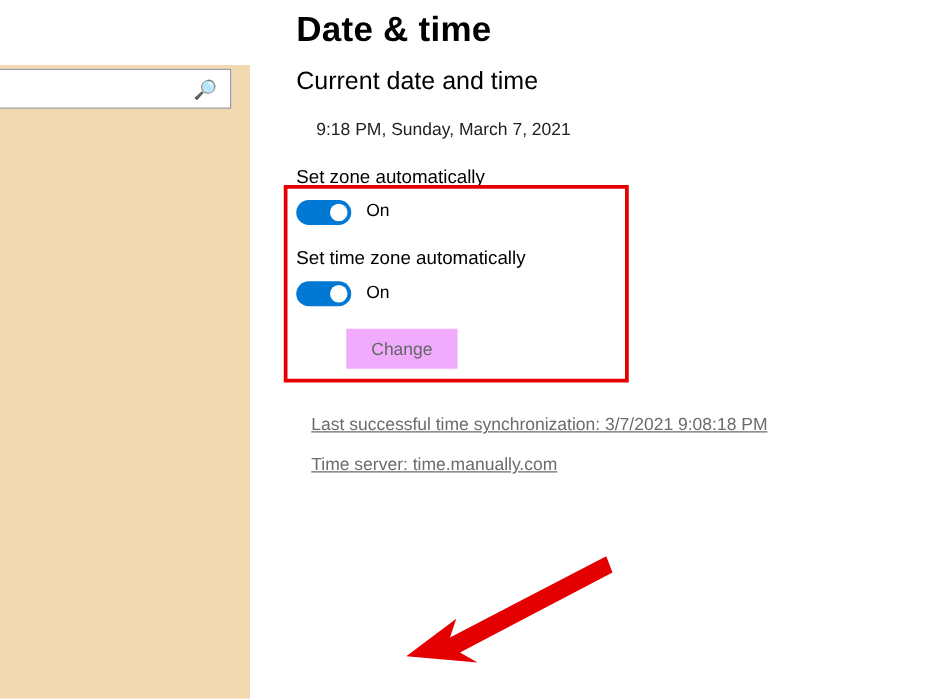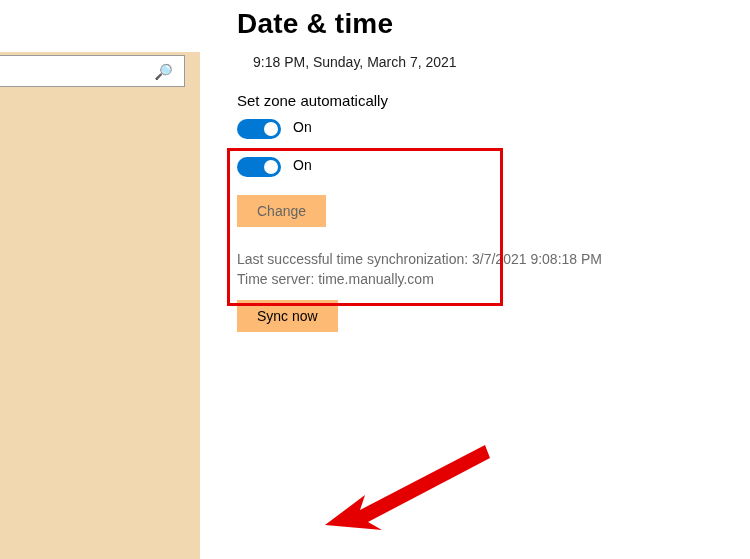--- a/index.html
+++ b/index.html
@@ -13,69 +13,70 @@
   
   .main{position:absolute;left:237px;top:8px;width:490px;}
   h1{font-size:28px;font-weight:600;margin:0 0 14px 0;letter-spacing:0.2px;}
   h2{font-size:20px;font-weight:400;margin:0 0 18px 0;}
   .datetime{font-size:14px;color:#222;margin:0 0 22px 16px;}
   .label{font-size:15px;color:#000;margin:0 0 10px 0;}
   .toggle-row{display:flex;align-items:flex-start;margin-bottom:18px;}
   .toggle{width:44px;height:20px;border-radius:10px;background:#0078d4;position:relative;margin-right:12px;cursor:pointer;}
   .toggle .knob{position:absolute;right:3px;top:3px;width:14px;height:14px;border-radius:50%;background:#fff;}
   .toggle-state{font-size:14px;}
-  .btn{display:inline-block;background:#fdba74;color:#000;font-size:14px;padding:8px 20px;border:0;cursor:pointer;}
+  .btn{display:inline-block;background:#f0abfc;color:#000;font-size:14px;padding:8px 20px;border:0;cursor:pointer;margin-left:40px;}
   .btn.disabled{color:#666;cursor:default;}
   .section-gap{height:22px;}
   .sync-head{font-size:15px;margin:0 0 8px 0;}
-  .sync-info{font-size:14px;color:#6b6b6b;margin:0;line-height:1.45;}
+  .sync-info{font-size:14px;color:#6b6b6b;margin:12px;line-height:1.45;text-decoration:underline;}
   
   .redbox{position:absolute;border:3px solid #e40000;pointer-events:none;}
   
   .arrow{position:absolute;pointer-events:none;}
 </style>
 </head>
 <body>
 
 <div id="stage">
 
   <div class="sidebar"></div>
   <div class="sidebar-mask"></div>
   <div class="search">
     <input type="text" placeholder="" style="">
     <span class="icon">🔍</span>
   </div>
 
   <div class="main">
     <h1>Date &amp; time</h1>
+    <h2>Current date and time</h2>
     <p class="datetime">9:18 PM, Sunday, March 7, 2021</p>
 
     <p class="label">Set zone automatically</p>
     <div class="toggle-row">
       <div class="toggle">
           <div class="knob"></div>
         </div>
       <span class="toggle-state">On</span>
     </div>
 
+    <p class="label">Set time zone automatically</p>
     <div class="toggle-row">
       <div class="toggle">
           <div class="knob"></div>
         </div>
       <span class="toggle-state">On</span>
     </div>
 
     <button class="btn disabled">Change</button>
 
     <div class="section-gap"></div>
 
     <p class="sync-info">Last successful time synchronization: 3/7/2021 9:08:18 PM</p>
     <p class="sync-info">Time server: time.manually.com</p>
     <div style="height:10px"></div>
-    <button class="btn">Sync now</button>
   </div>
 
   <div class="redbox" style="left:227px;top:148px;width:270px;height:152px;"></div>
 
   <svg class="arrow" style="left:310px;top:430px;" width="200" height="110">
     <defs></defs>
     <polygon points="15,95 55,65 50,80 175,15 180,28 58,92 72,100" fill="#e40000"></polygon>
   </svg>
 
 </div>

